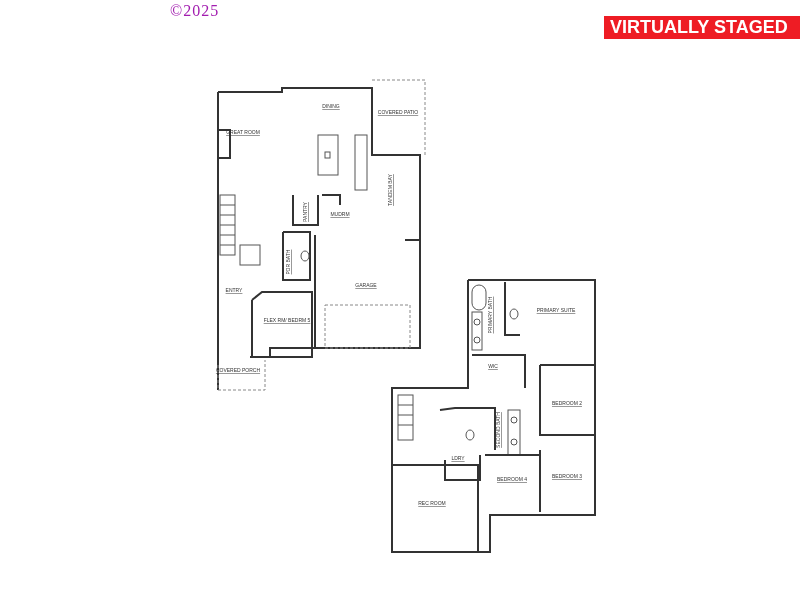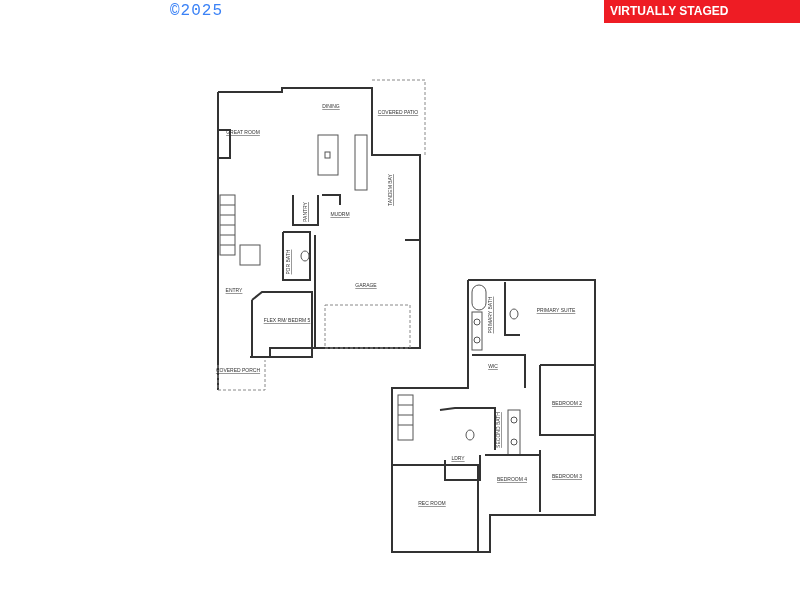--- a/index.html
+++ b/index.html
@@ -1,18 +1,18 @@
 <!DOCTYPE html>
 <html><head>
 <meta charset="utf-8">
 <style>
   html, body { margin: 0; padding: 0; }
   body { width: 800px; height: 600px; background: #ffffff; position: relative; overflow: hidden; font-family: "Liberation Sans", sans-serif; }
-  .copyright { position: absolute; left: 170px; top: 2px; font-family: Liberation Mono, monospace; font-size: 16px; color: #3b82f6; letter-spacing: 1px; }
-  .badge { position: absolute; left: 604px; top: 0; width: 196px; height: 23px; background: #ee1c24; color: #fff; font-weight: bold; font-size: 12px; line-height: 23px; text-indent: 6px; }
+  .copyright { position: absolute; left: 170px; top: 2px; font-family: Liberation Serif, serif; font-size: 16px; color: #a21caf; letter-spacing: 1px; }
+  .badge { position: absolute; left: 604px; top: 16px; width: 196px; height: 23px; background: #ee1c24; color: #fff; font-weight: bold; font-size: 18px; line-height: 23px; text-indent: 6px; }
   svg { position: absolute; left: 0; top: 0; }
   .wall { stroke: #333; stroke-width: 2; fill: none; }
   .thin { stroke: #555; stroke-width: 1; fill: none; }
   .dash { stroke: #888; stroke-width: 1; fill: none; stroke-dasharray: 3 2; }
   .lbl { font-family: "Liberation Sans", sans-serif; font-size: 5px; fill: #333; text-anchor: middle; text-decoration: underline; }
 </style>
 </head>
 <body>
 
 <div class="copyright">©2025</div>

